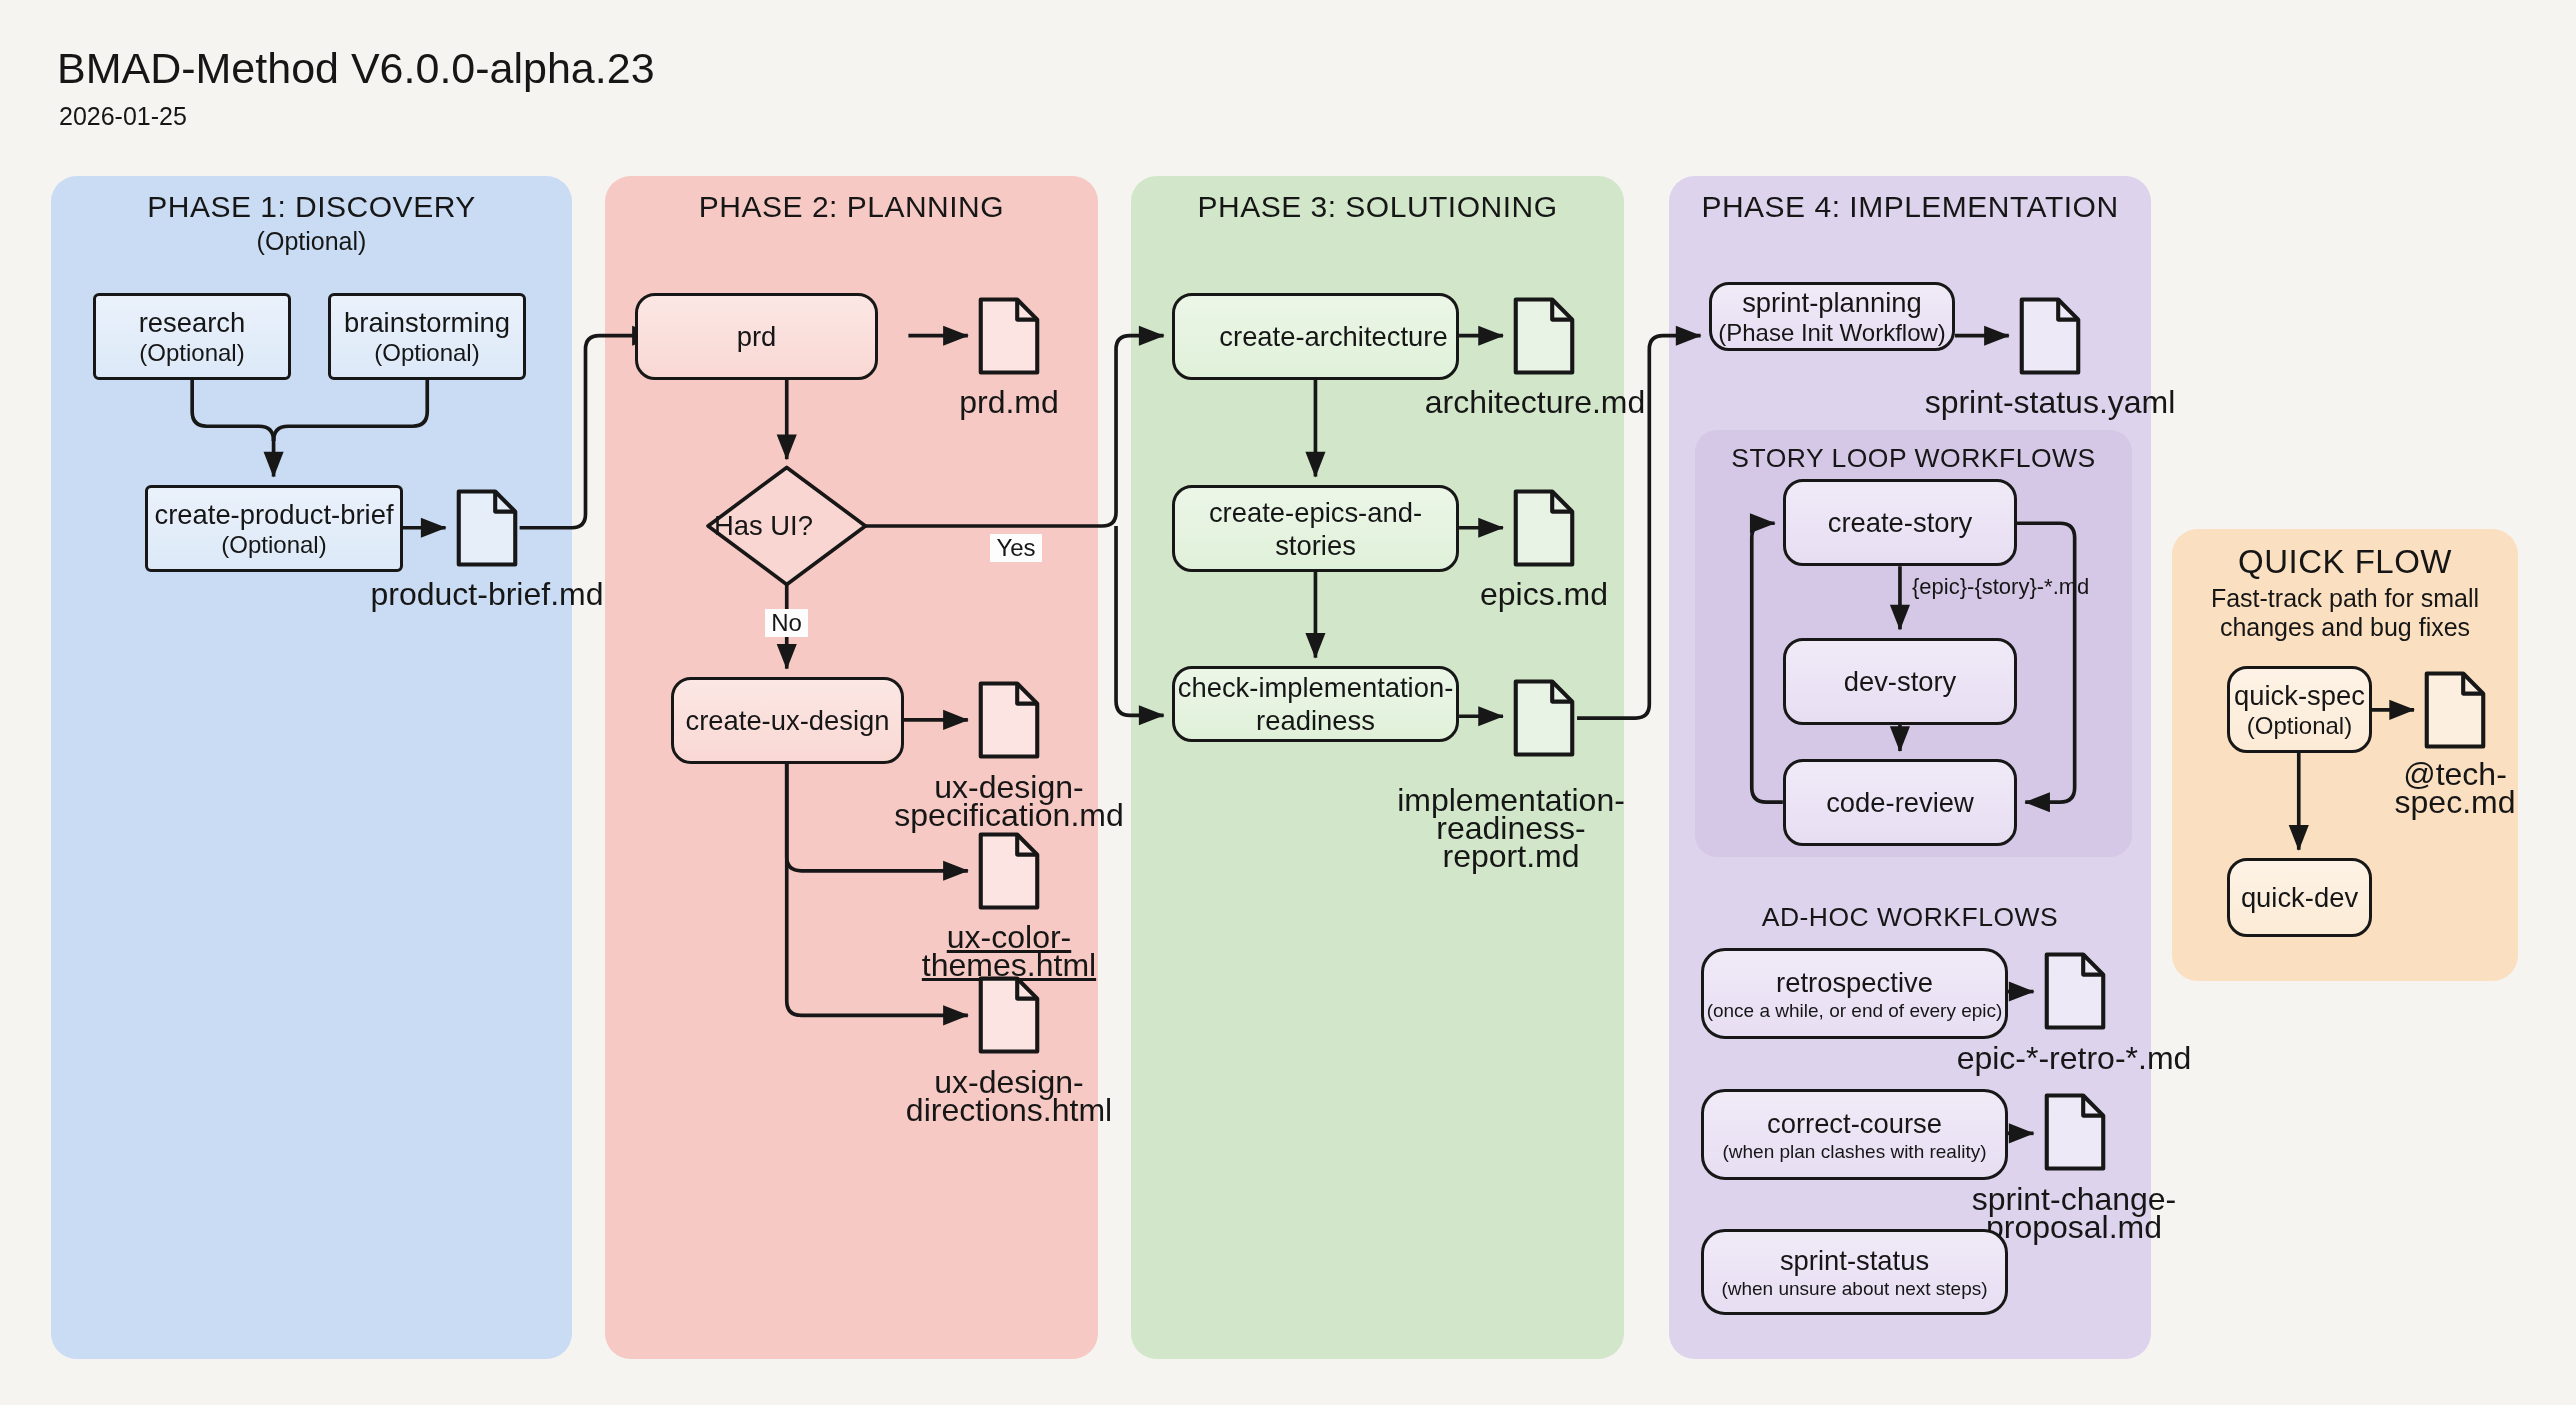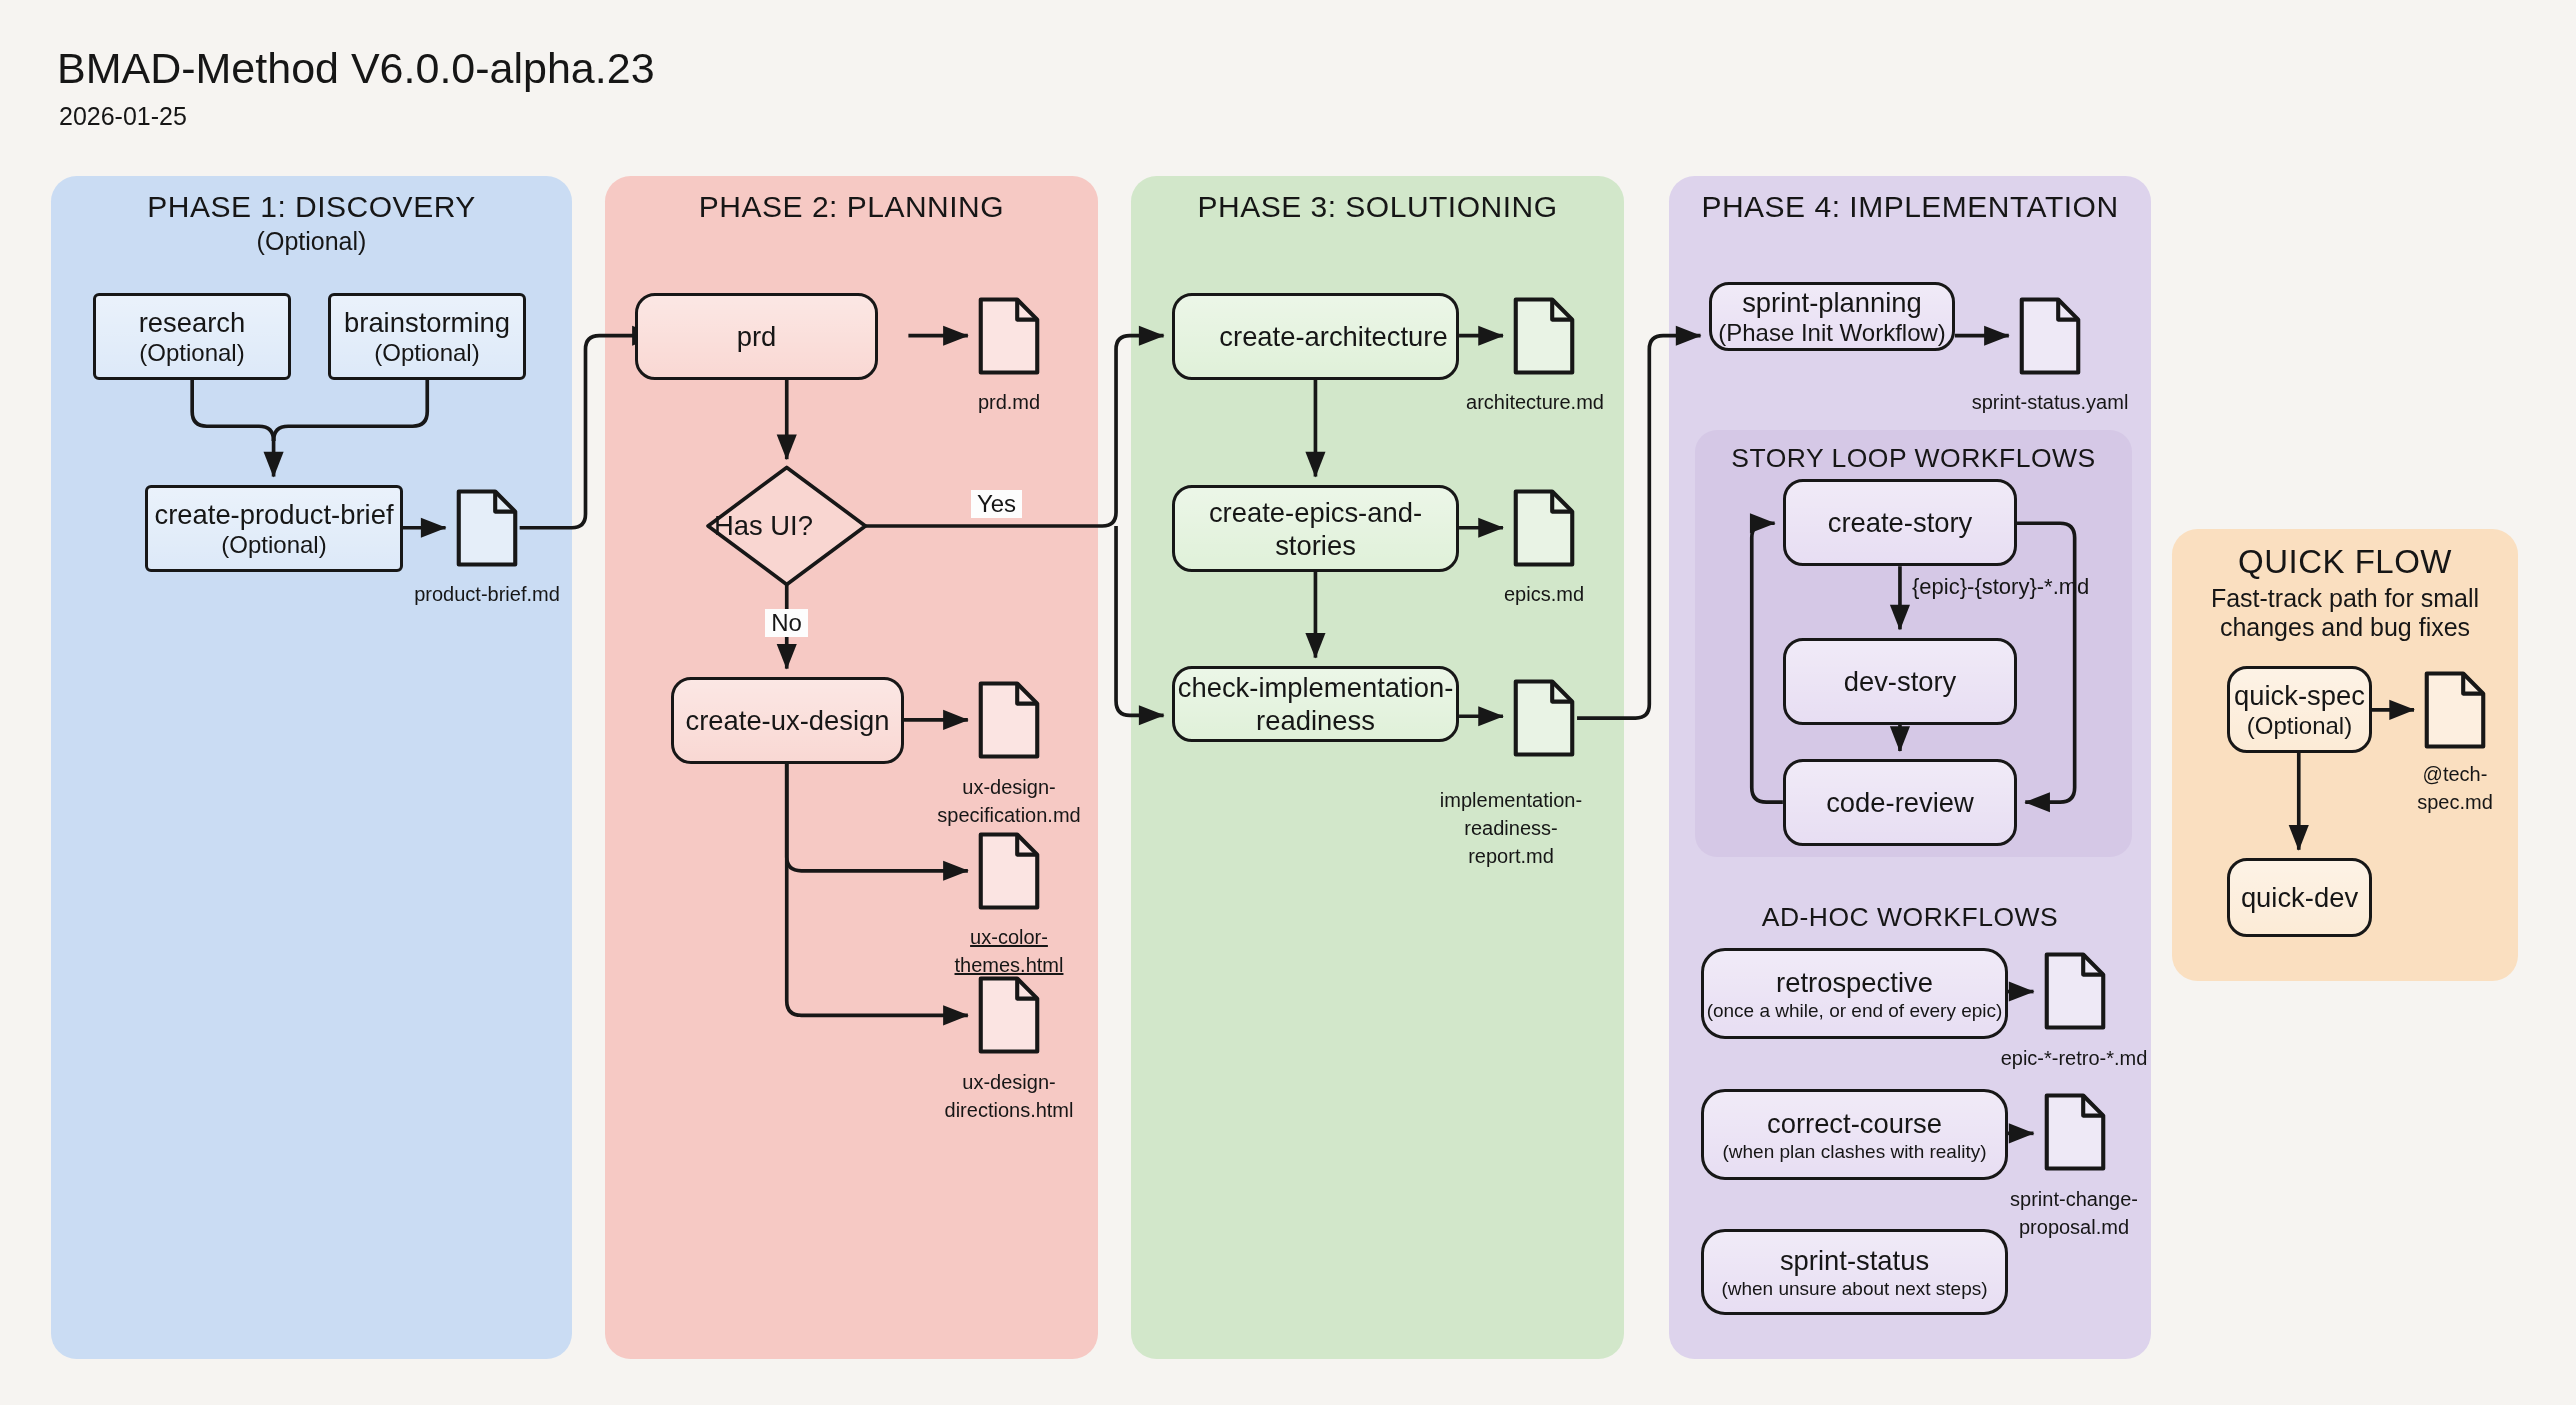--- a/index.html
+++ b/index.html
@@ -39,21 +39,21 @@
   .n-blue{background-color:#dbe8f8;border-radius:6px;}
   .n-pink{background-color:#f9d6d1;}
   .n-green{background-color:#def0d7;}
   .n-purple{background-color:#e6dcf2;}
   .n-orange{background-color:#fcead4;}
   .node .lbl{font-size:27.4px;line-height:33px;white-space:pre-line;}
   .node .sub{font-size:24px;line-height:28px;}
   .node .sub-sm{font-size:19px;line-height:23px;}
 
   .doc{position:absolute;width:66px;height:82px;}
-  .doclabel{position:absolute;text-align:center;font-size:20px;line-height:28px;white-space:pre-line;}
+  .doclabel{position:absolute;text-align:center;font-size:32px;line-height:28px;white-space:pre-line;}
 
   .edgelabel{position:absolute;font-size:24px;}
   .edgelabel .bg{background:#fdfdfd;padding:0 6.4px;display:inline-block;}
   .flowfile-label{position:absolute;font-size:22px;}
 
   .dtext{position:absolute;font-size:27.4px;}
 
   svg.layer{position:absolute;left:0;top:0;pointer-events:none;}
 </style>
 </head>
@@ -148,21 +148,21 @@
   <div class="node n-pink" style="left:635px;top:293px;width:243px;height:87px;">
     <div class="lbl">prd</div>
   </div>
   <svg class="doc" style="left:976px;top:295px;" viewBox="0 0 72 90">
     <path d="M5,5 H45 L67,27 V85 H5 Z" fill="rgba(255,255,255,0.5)" stroke="#171717" stroke-width="4.5" stroke-linejoin="round"></path>
     <path d="M45,5 V27 H67" fill="none" stroke="#171717" stroke-width="4.5" stroke-linejoin="round"></path>
   </svg>
   <div class="doclabel" style="left:881px;top:388px;width:256px;">prd.md</div>
 
   <div class="dtext" style="left:714px;top:510px;width:146px;">Has UI?</div>
-  <div class="edgelabel" style="left:951px;top:490px;width:91px;text-align:center;"><span class="bg">Yes</span></div>
+  <div class="edgelabel" style="left:951px;top:534px;width:91px;text-align:right;"><span class="bg">Yes</span></div>
   <div class="edgelabel" style="left:750px;top:609px;width:73px;text-align:center;"><span class="bg">No</span></div>
 
   <div class="node n-pink" style="left:671px;top:677px;width:233px;height:87px;">
     <div class="lbl">create-ux-design</div>
   </div>
   <svg class="doc" style="left:976px;top:679px;" viewBox="0 0 72 90">
     <path d="M5,5 H45 L67,27 V85 H5 Z" fill="rgba(255,255,255,0.5)" stroke="#171717" stroke-width="4.5" stroke-linejoin="round"></path>
     <path d="M45,5 V27 H67" fill="none" stroke="#171717" stroke-width="4.5" stroke-linejoin="round"></path>
   </svg>
   <div class="doclabel" style="left:872px;top:773px;width:274px;">ux-design-

